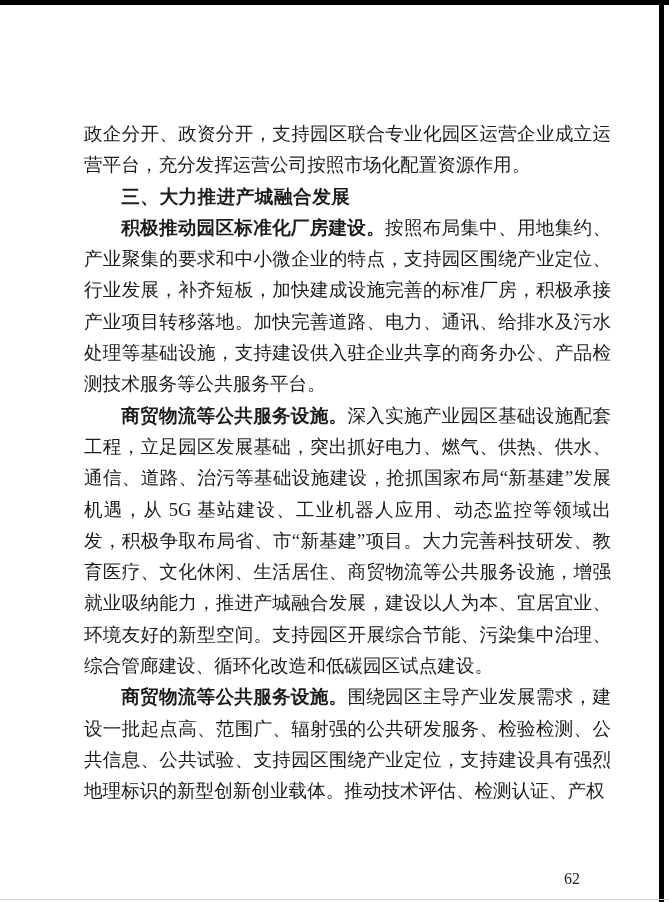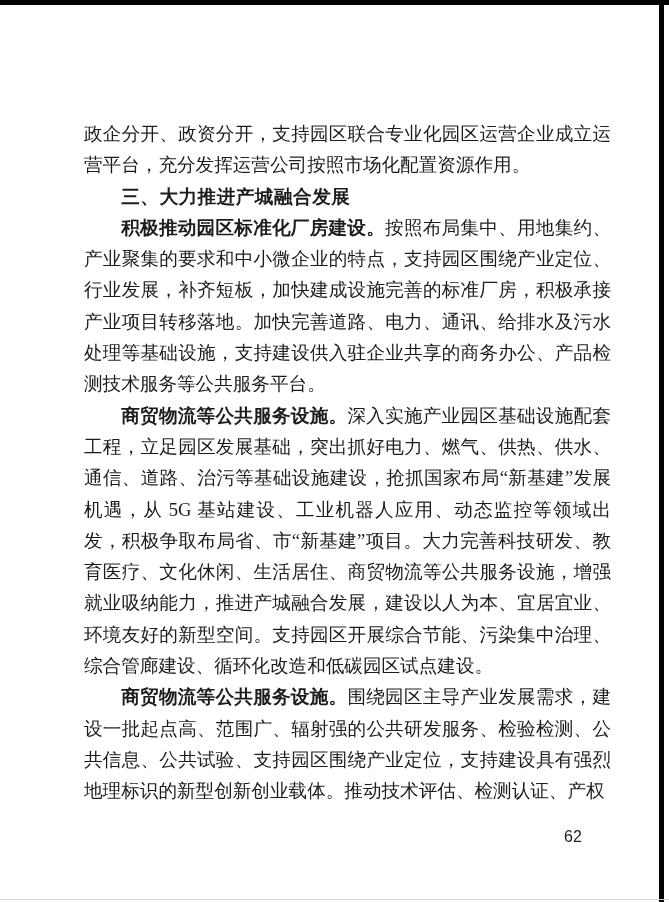--- a/index.html
+++ b/index.html
@@ -45,24 +45,24 @@
   .para.indent { text-indent: 2em; }
   .lead { font-weight: bold; }
   .section-heading {
     font-weight: bold;
     text-indent: 2em;
     letter-spacing: 0.5px;
   }
   .page-number {
     position: absolute;
     left: 564px;
-    top: 828px;
+    top: 870px;
     font-size: 16px;
     color: #222222;
-    font-family: Liberation Sans, sans-serif;
+    font-family: Liberation Serif, serif;
   }
 </style>
 </head>
 <body>
 
 <div class="scan-edge-top"></div>
 <div class="scan-edge-right"></div>
 <div class="scan-edge-bottom"></div>
 
 <div class="doc-body">

